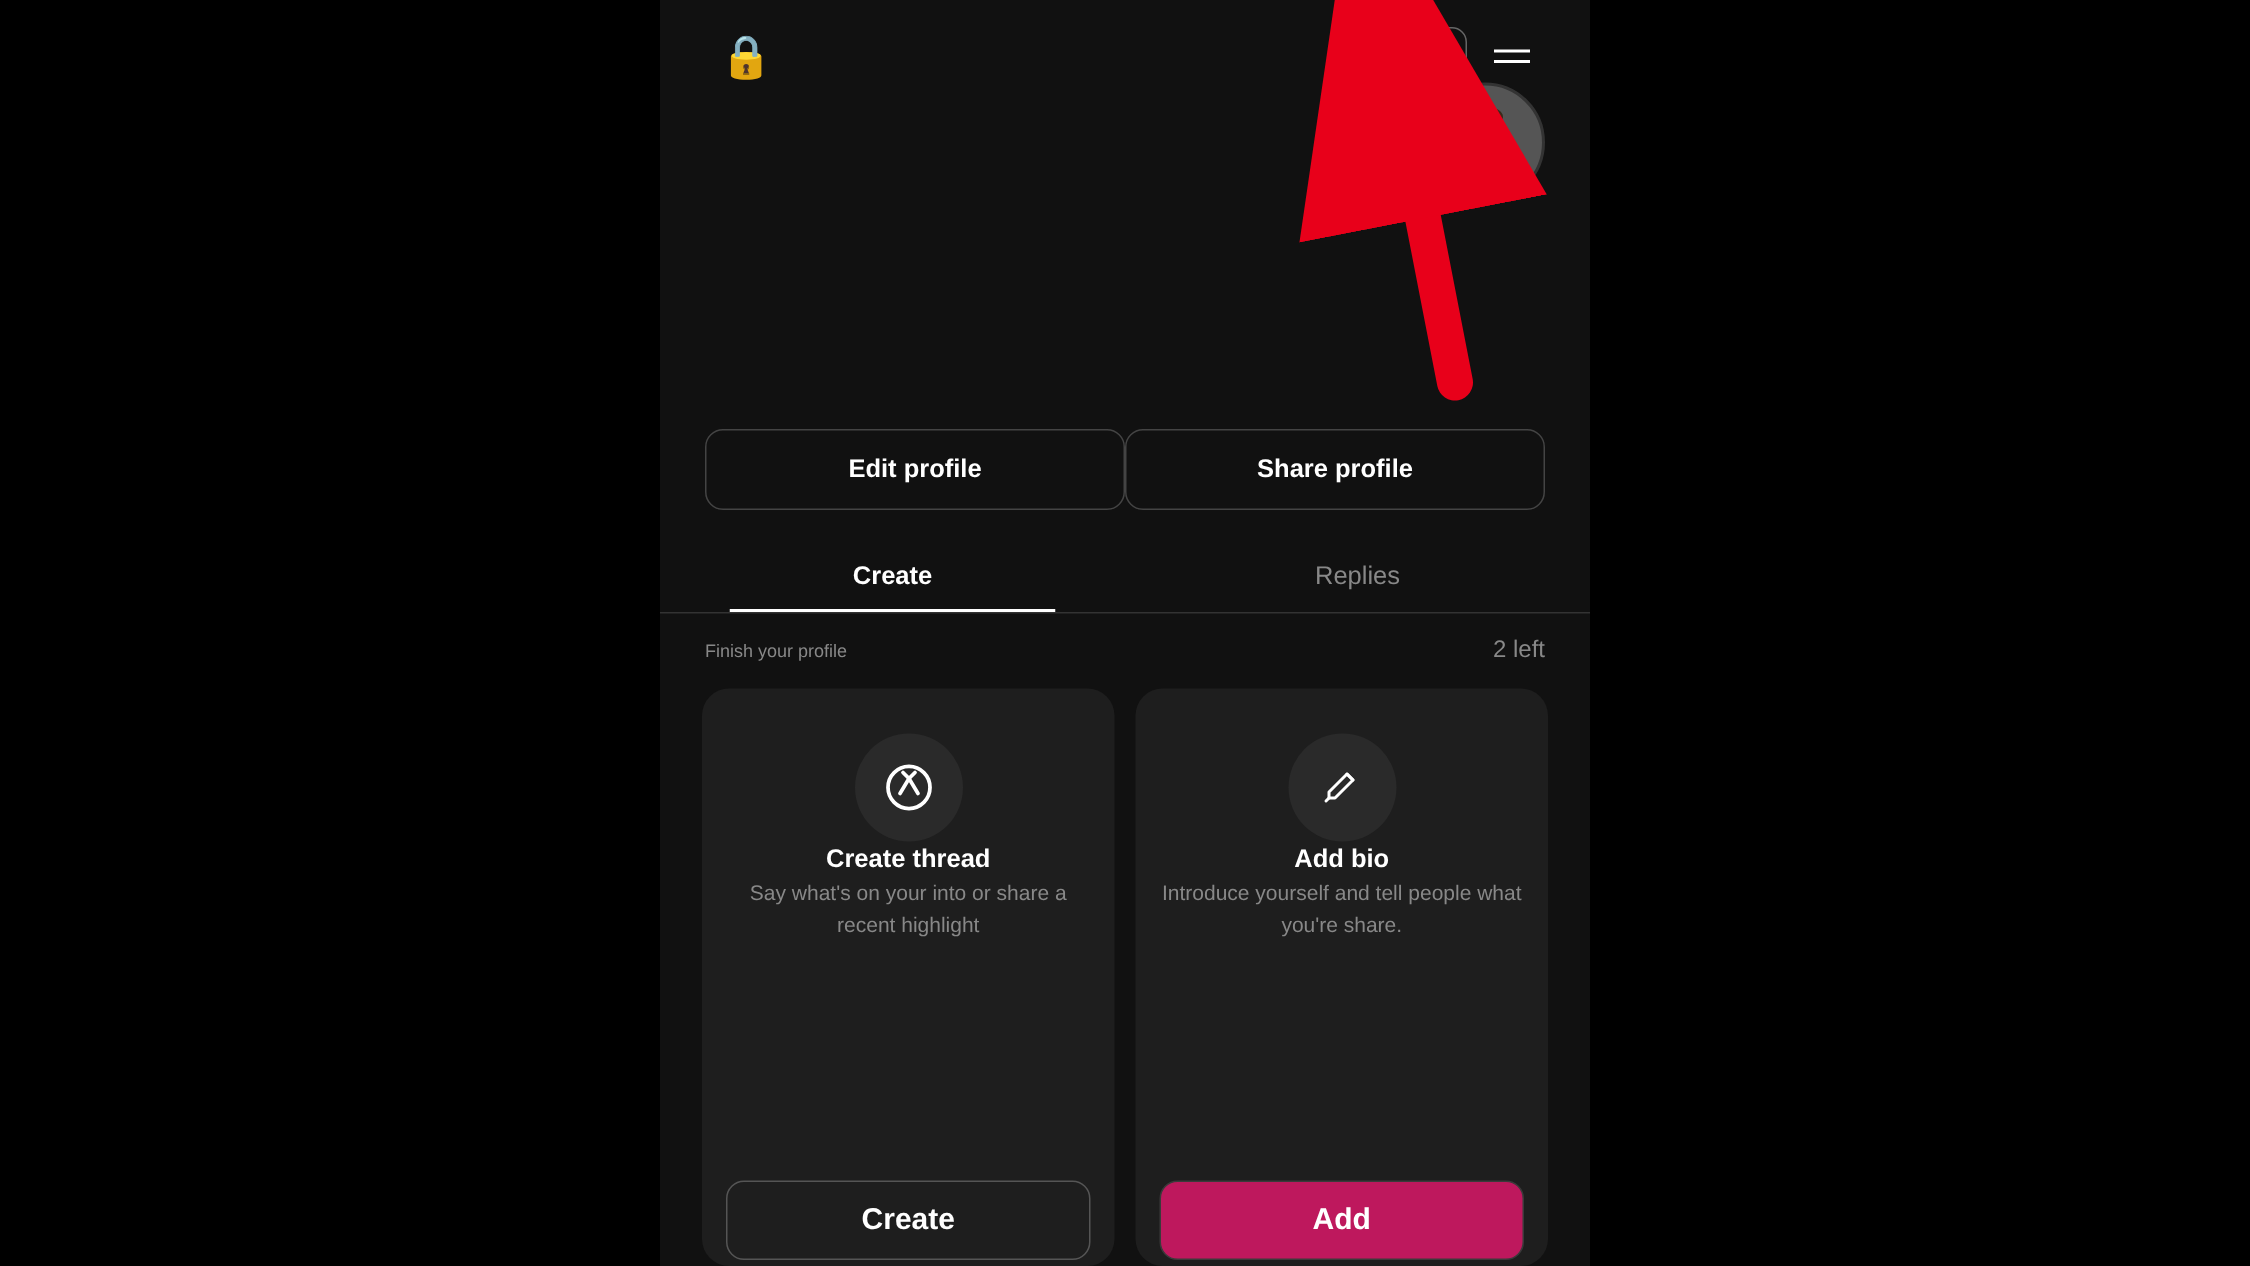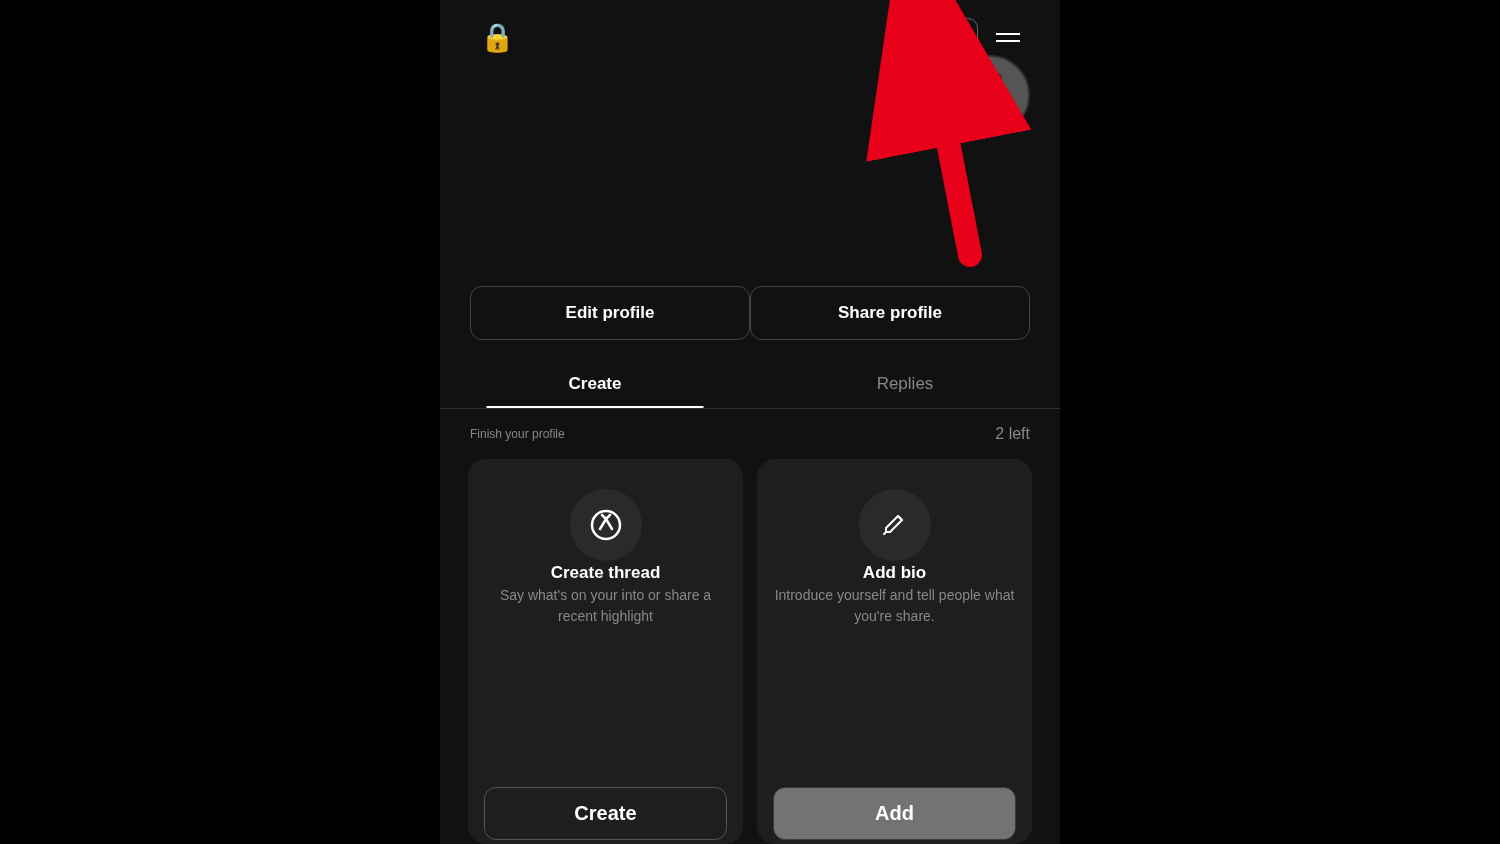--- a/index.html
+++ b/index.html
@@ -190,21 +190,21 @@
       padding: 14px;
       border-radius: 12px;
       border: 1.5px solid #555;
       background: transparent;
       color: #fff;
       font-size: 20px;
       font-weight: 700;
       cursor: pointer;
     }
     .card-btn.add-btn {
-      background: #737373;
+      background: #be185d;
       border-color: #3a3a3a;
     }
 
     
     .red-arrow-overlay {
       position: absolute;
       top: 0;
       left: 0;
       width: 100%;
       height: 844px;

